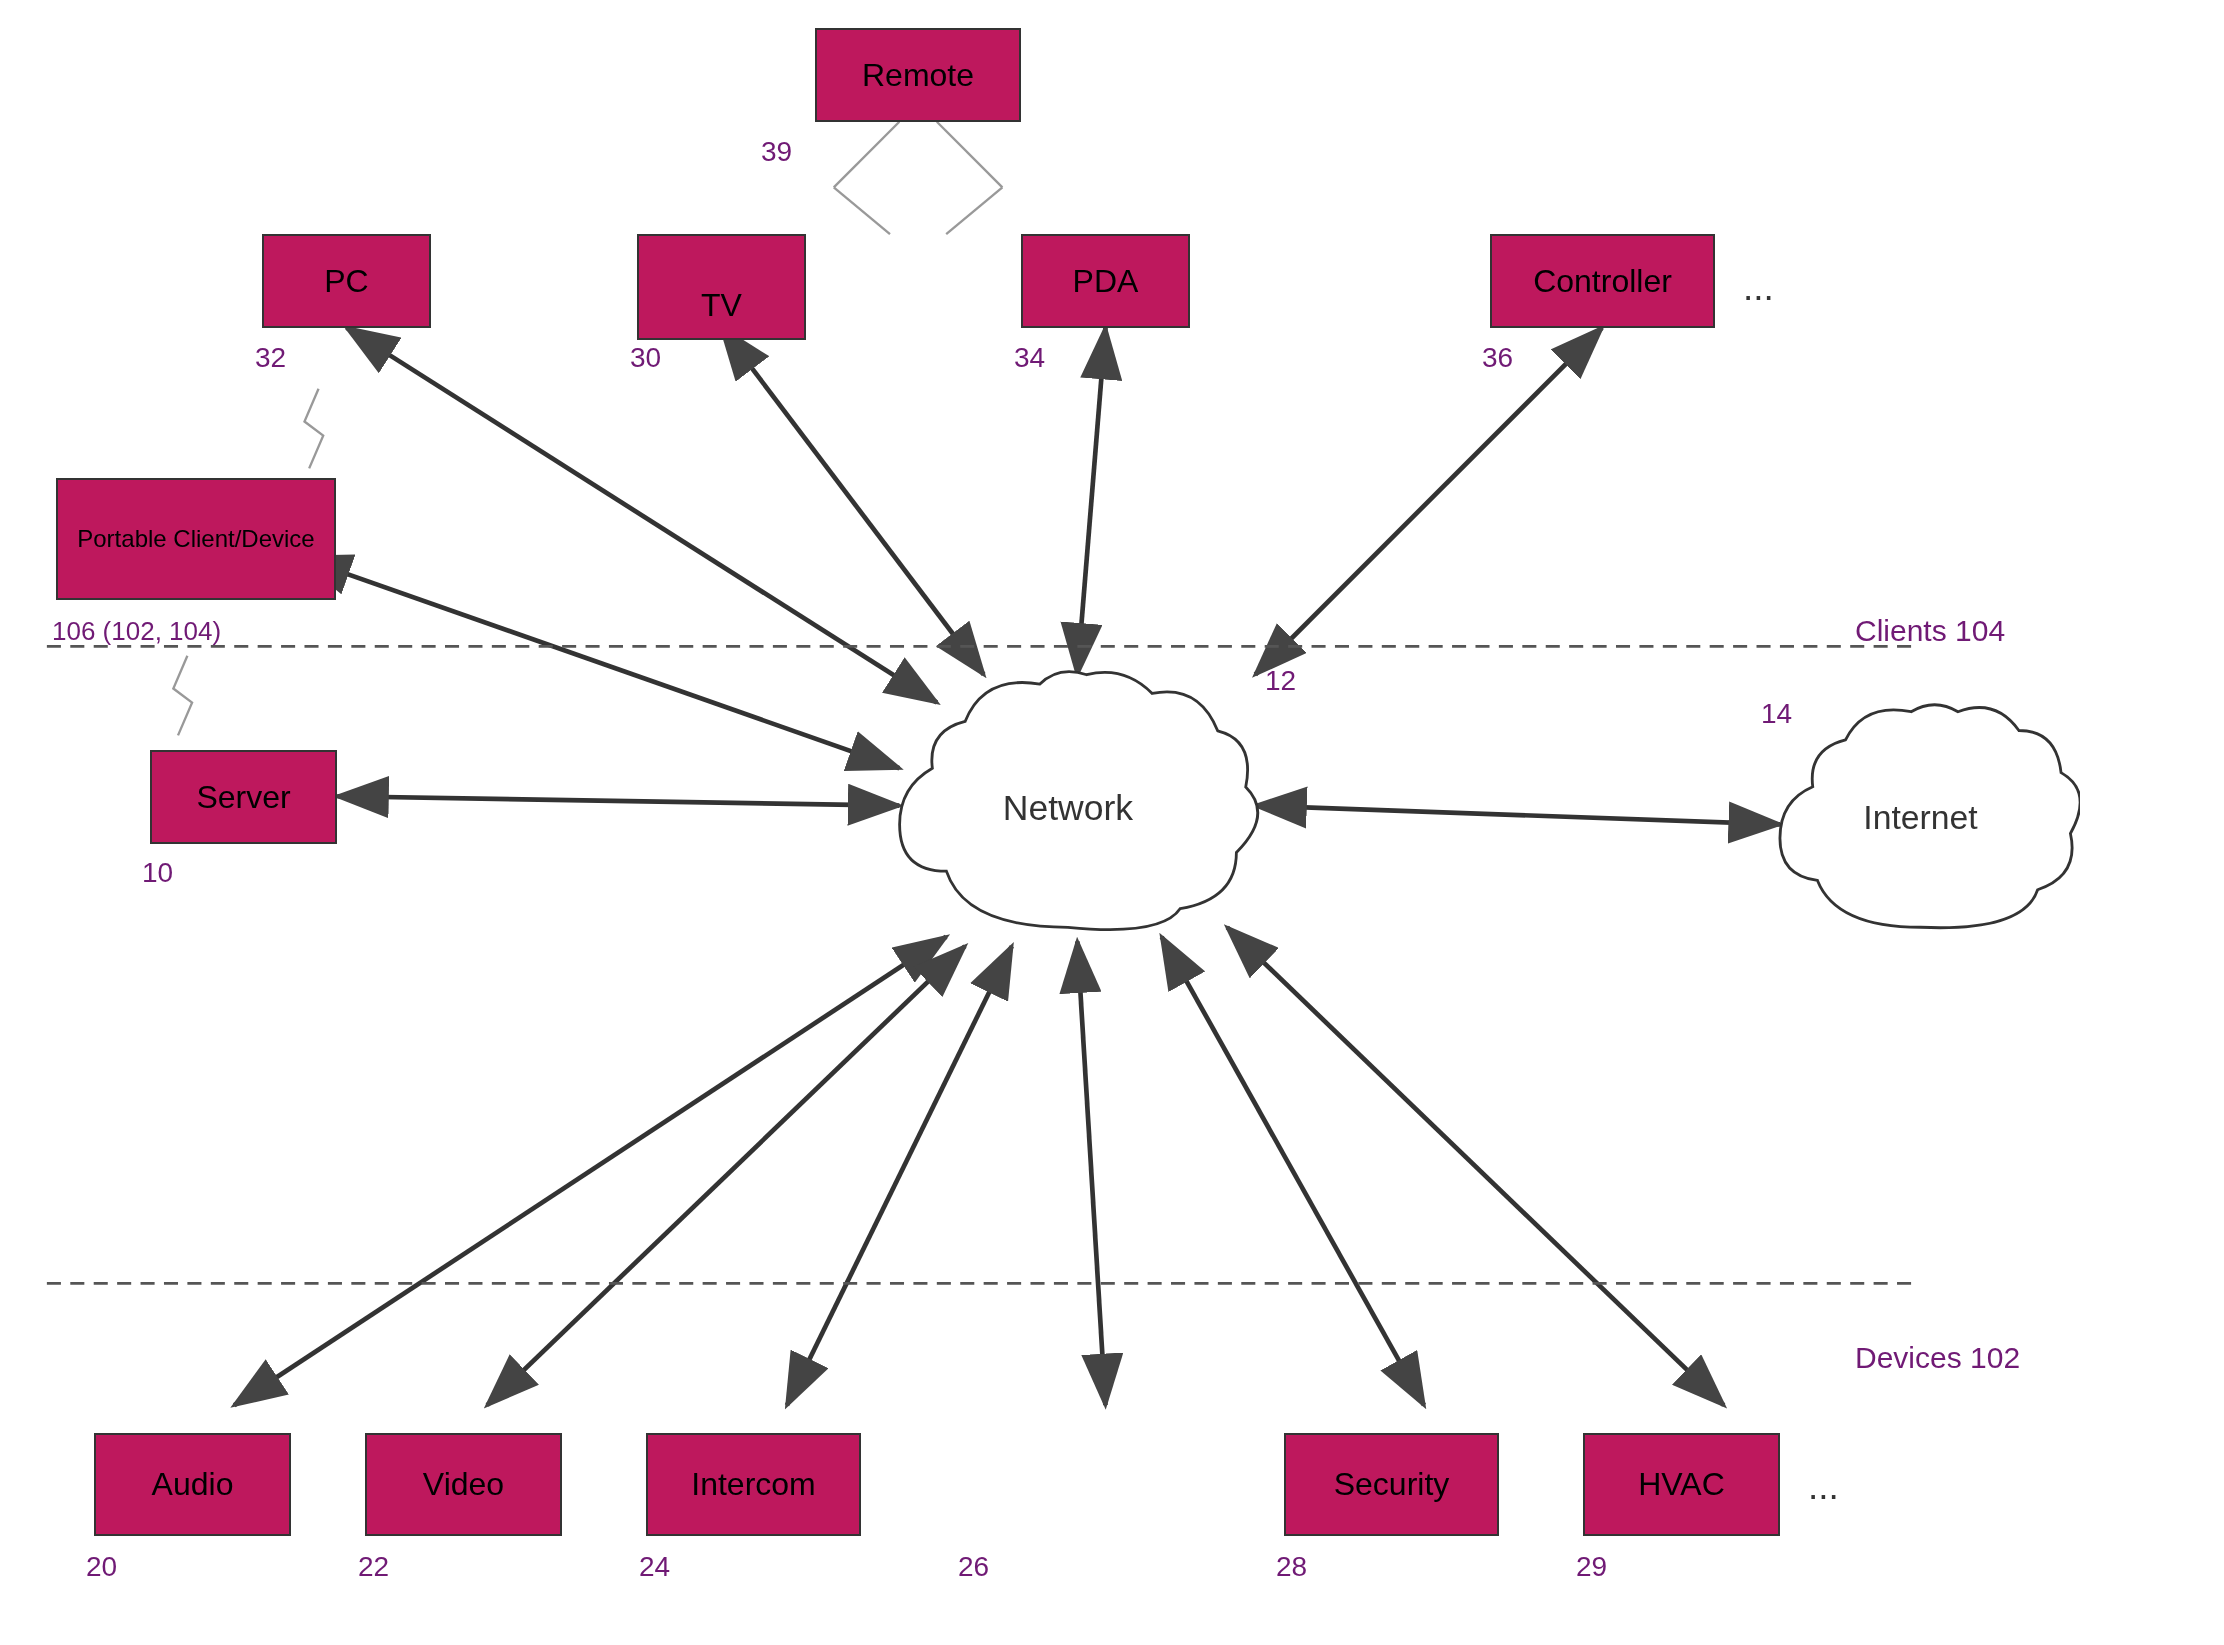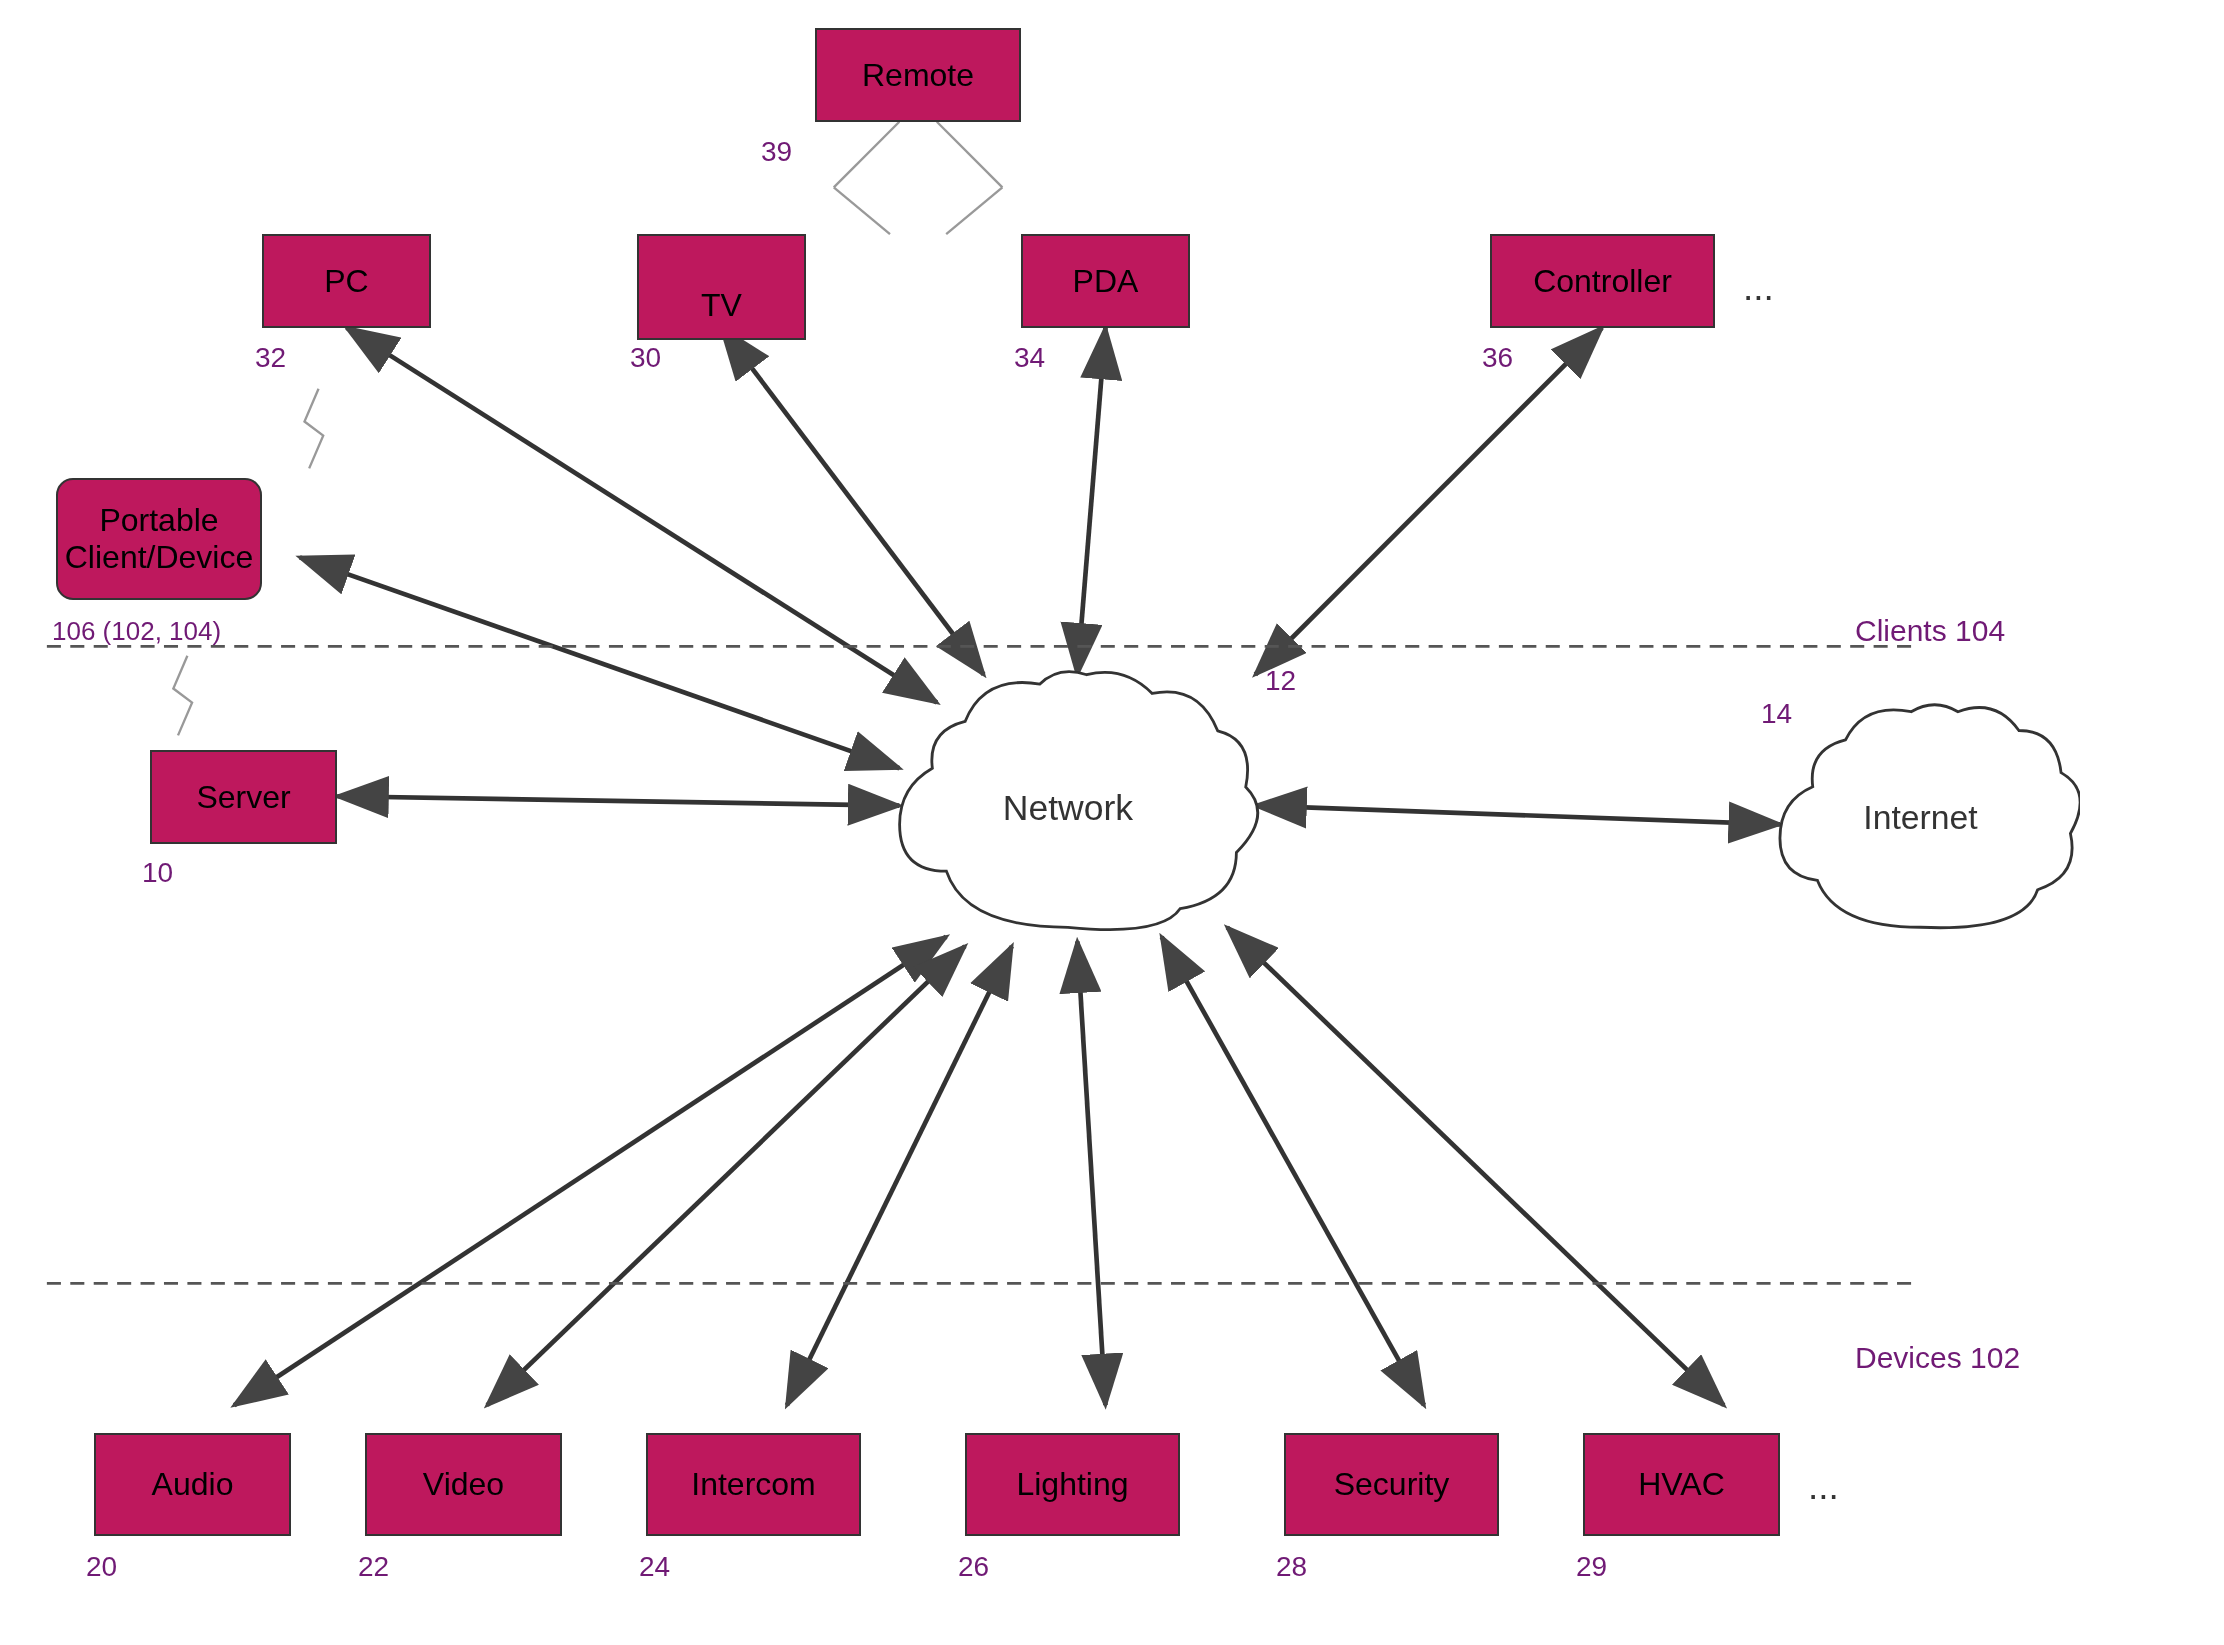--- a/index.html
+++ b/index.html
@@ -125,21 +125,21 @@
   </div>
   <span class="label" style="left:1014px; top:342px;">34</span>
 
   <div class="box" style="left:1490px; top:234px; width:225px; height:94px;">
     <span>Controller</span>
   </div>
   <span class="label" style="left:1482px; top:342px;">36</span>
 
   <span style="position:absolute; left:1743px; top:267px; font-size:37px; color:#333;">...</span>
 
-  <div class="box" style="left:56px; top:478px; width:206px; height:122px; font-size:32px;border-radius:17px;">
+  <div class="box" style="left:56px; top:478px; width:280px; height:122px; font-size:24px;">
     <span>Portable
 Client/Device</span>
   </div>
   <span class="label" style="left:52px; top:616px; font-size:26px;">106 (102, 104)</span>
 
   <div class="box" style="left:150px; top:750px; width:187px; height:94px;">
     <span>Server</span>
   </div>
   <span class="label" style="left:142px; top:857px;">10</span>
 
@@ -190,23 +190,20 @@
   <div class="box" style="left:365px; top:1433px; width:197px; height:103px;">
     <span>Video</span>
   </div>
   <span class="label" style="left:358px; top:1551px;">22</span>
 
   <div class="box" style="left:646px; top:1433px; width:215px; height:103px;">
     <span>Intercom</span>
   </div>
   <span class="label" style="left:639px; top:1551px;">24</span>
 
-  <div class="box" style="left:965px; top:1433px; width:215px; height:103px;">
-    <span>Lighting</span>
-  </div>
   <span class="label" style="left:958px; top:1551px;">26</span>
 
   <div class="box" style="left:1284px; top:1433px; width:215px; height:103px;">
     <span>Security</span>
   </div>
   <span class="label" style="left:1276px; top:1551px;">28</span>
 
   <div class="box" style="left:1583px; top:1433px; width:197px; height:103px;">
     <span>HVAC</span>
   </div>

